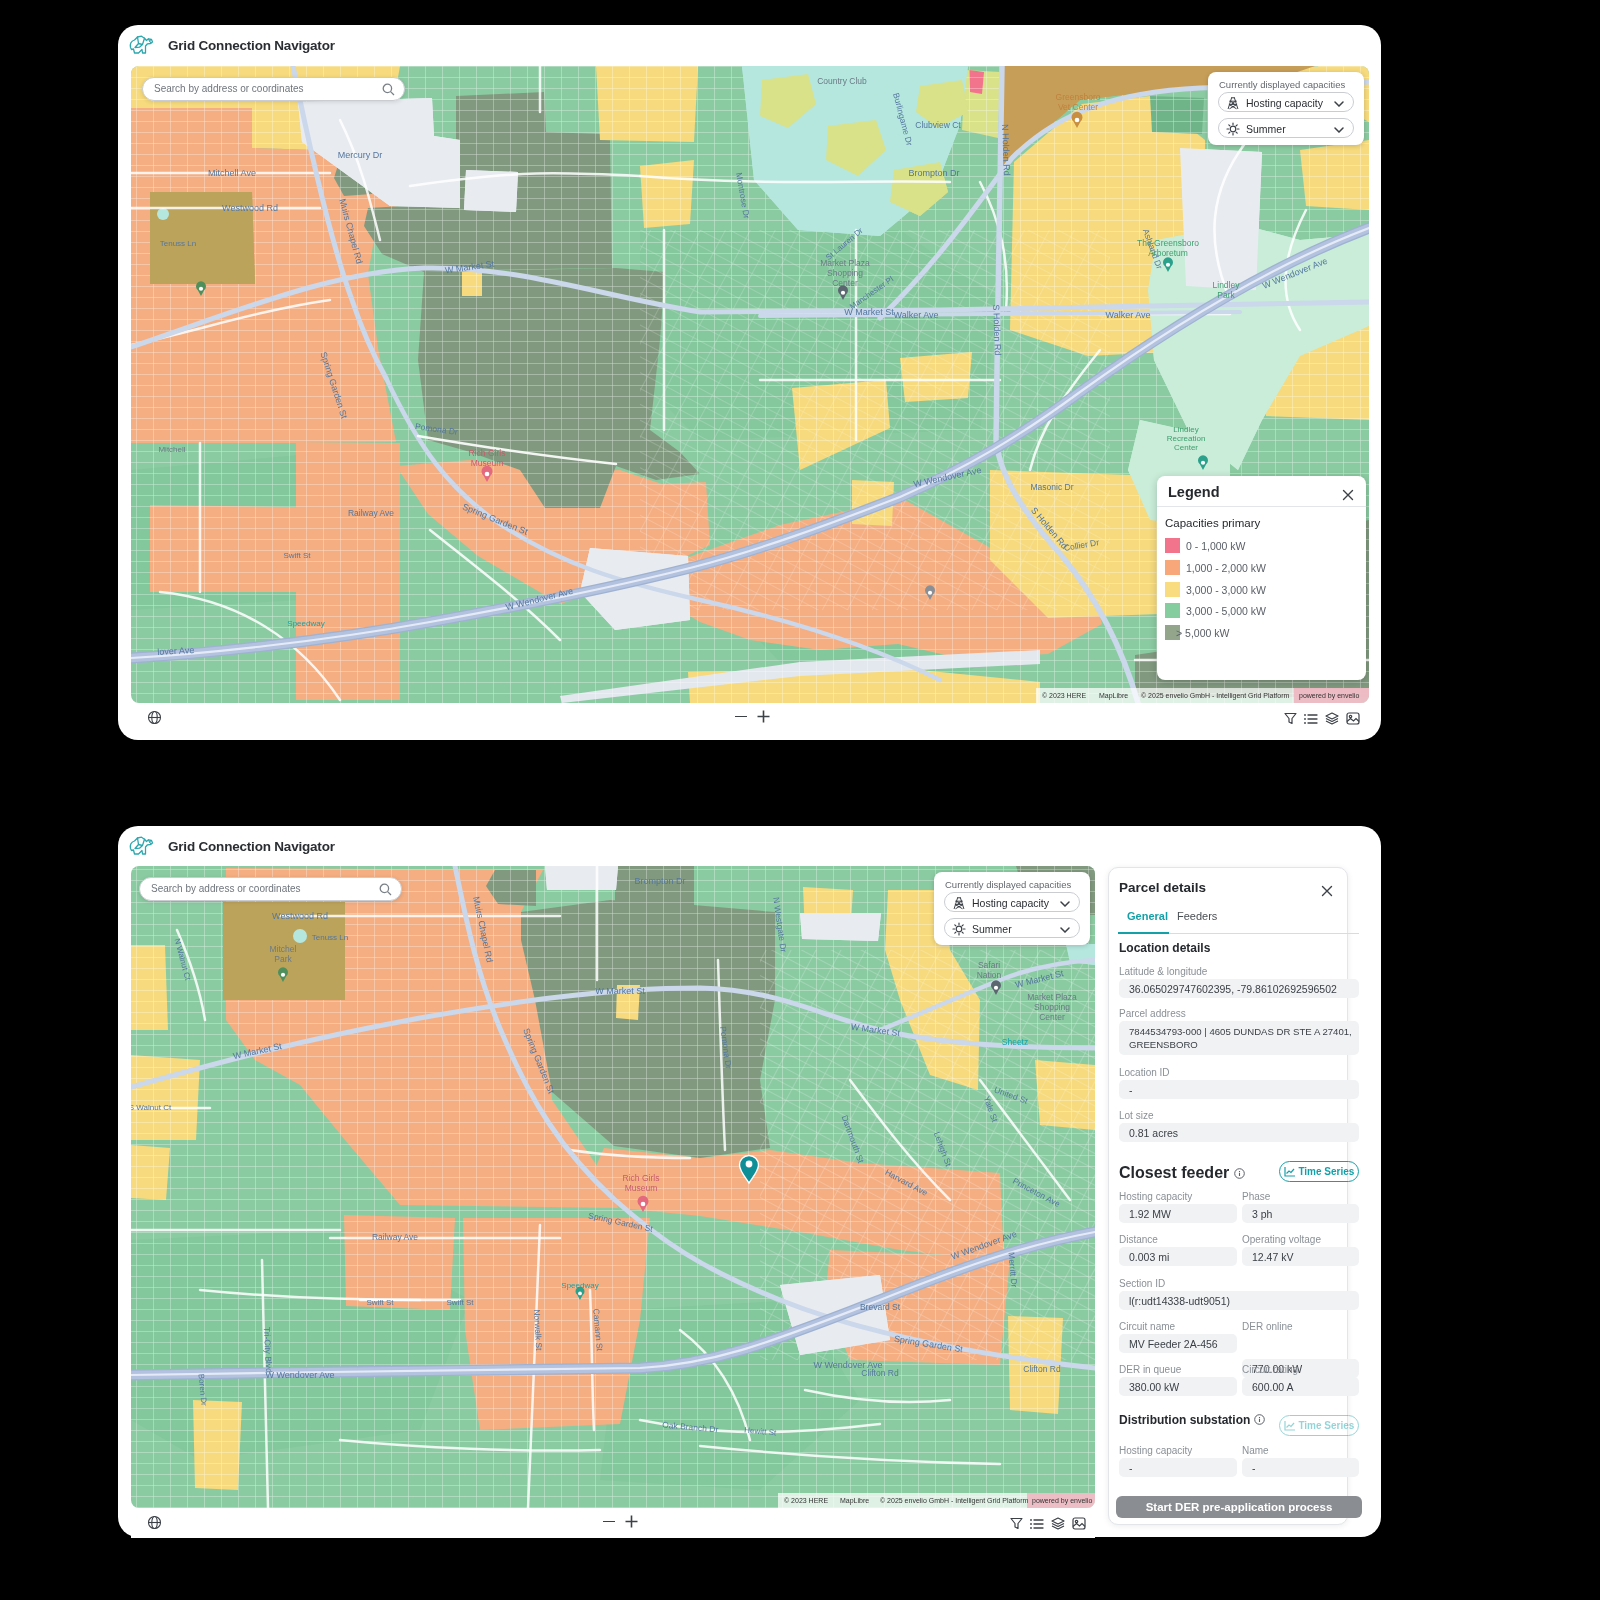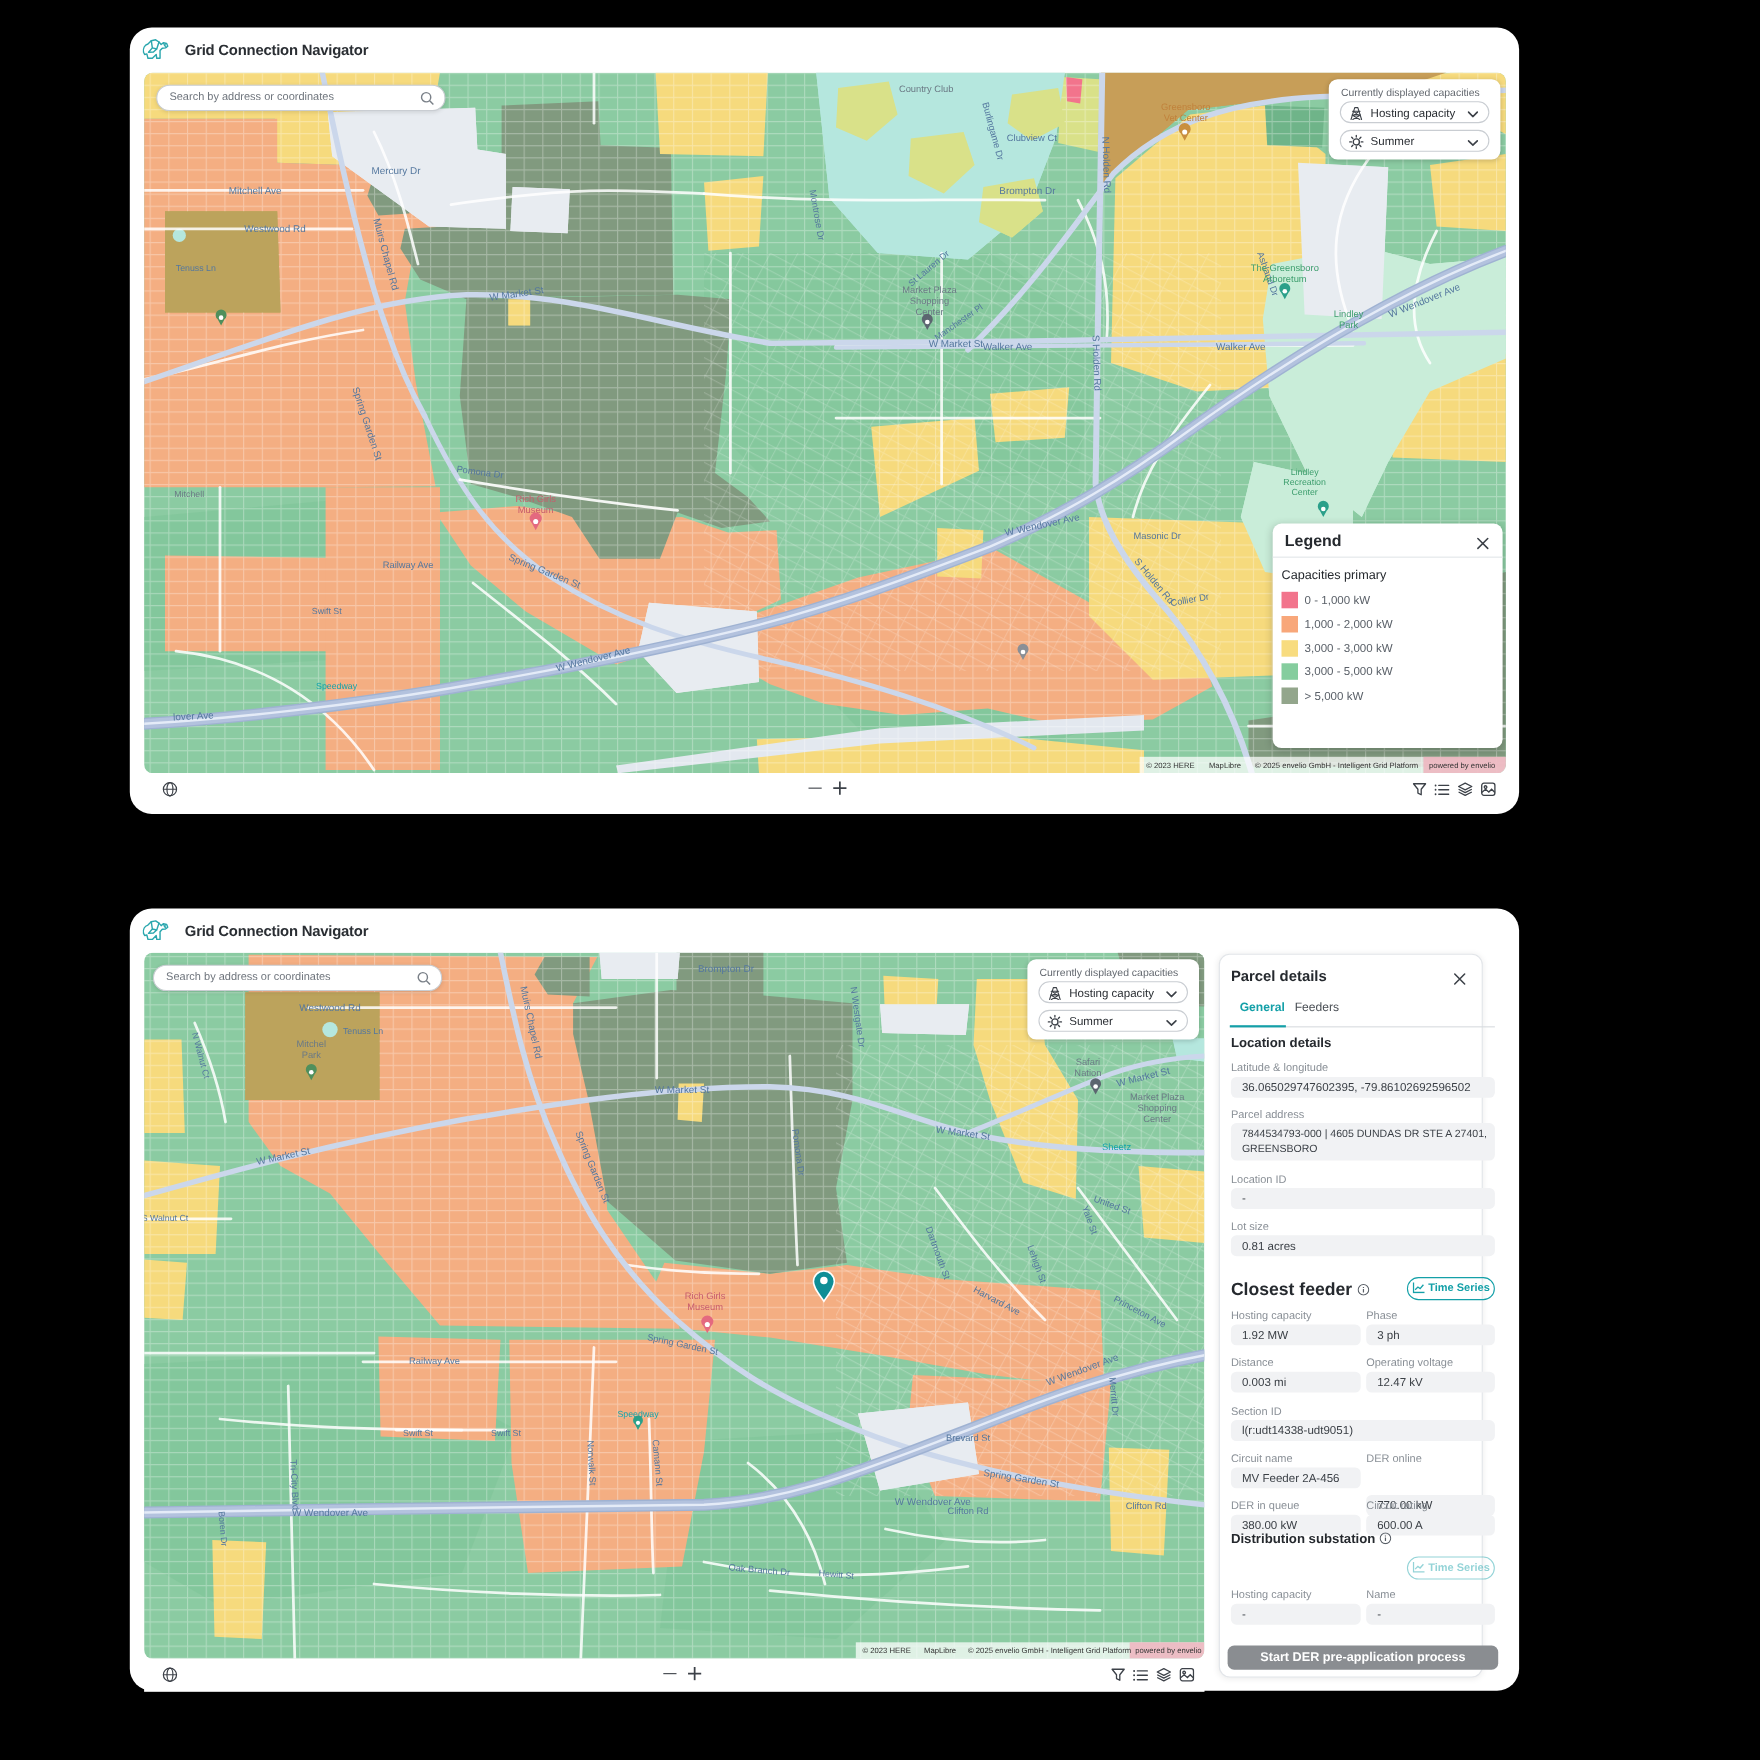--- a/index.html
+++ b/index.html
@@ -226,21 +226,21 @@
 <div style="position:absolute;left:8px;top:41px;font-size:11.5px;font-weight:normal;color:#25292E">Capacities primary</div>
 <div style="position:absolute;left:8px;top:62.0px;width:15px;height:15px;background:#F2748C"></div>
         <div style="position:absolute;left:29px;top:64.0px;font-size:10.5px;color:#5A6068">0 - 1,000 kW</div>
         <div style="position:absolute;left:8px;top:83.8px;width:15px;height:15px;background:#F8A77A"></div>
         <div style="position:absolute;left:29px;top:85.8px;font-size:10.5px;color:#5A6068">1,000 - 2,000 kW</div>
         <div style="position:absolute;left:8px;top:105.6px;width:15px;height:15px;background:#F8DC7F"></div>
         <div style="position:absolute;left:29px;top:107.6px;font-size:10.5px;color:#5A6068">3,000 - 3,000 kW</div>
         <div style="position:absolute;left:8px;top:127.4px;width:15px;height:15px;background:#85CD9E"></div>
         <div style="position:absolute;left:29px;top:129.4px;font-size:10.5px;color:#5A6068">3,000 - 5,000 kW</div>
         <div style="position:absolute;left:8px;top:149.2px;width:15px;height:15px;background:#93A68C"></div>
-        <div style="position:absolute;left:29px;top:151.2px;font-size:10.5px;color:#5A6068">&gt; 5,000 kW</div>
+        <div style="position:absolute;left:19px;top:151.2px;font-size:10.5px;color:#5A6068">&gt; 5,000 kW</div>
       </div>
     </div>
     <div class="bbar" style="width:1238px;top:678px">
 <span style="position:absolute;left:16px;top:7px"><svg width="15" height="15" viewBox="0 0 15 15">
           <g fill="none" stroke="#3C4148" stroke-width="1.1">
             <circle cx="7.5" cy="7.5" r="6"></circle>
             <ellipse cx="7.5" cy="7.5" rx="2.7" ry="6"></ellipse>
             <path d="M1.5 7.5 H13.5"></path>
           </g>
         </svg></span>
@@ -525,21 +525,21 @@
       <div class="lab" style="left:10px;top:410px">Section ID</div>
       <div class="box" style="left:10px;top:423px;width:240px;height:19px">l(r:udt14338-udt9051)</div>
       <div class="lab" style="left:10px;top:453px">Circuit name</div>
       <div class="box" style="left:10px;top:466px;width:118px;height:19px">MV Feeder 2A-456</div>
       <div class="lab" style="left:133px;top:453px">DER online</div>
       <div class="box" style="left:133px;top:491px;width:117px;height:19px">770.00 kW</div>
       <div class="lab" style="left:10px;top:496px">DER in queue</div>
       <div class="box" style="left:10px;top:509px;width:118px;height:19px">380.00 kW</div>
       <div class="lab" style="left:133px;top:496px">Circuit rating</div>
       <div class="box" style="left:133px;top:509px;width:117px;height:19px">600.00 A</div>
-      <div style="position:absolute;left:10px;top:524px;font-size:12px;font-weight:bold;color:#25292E">Distribution substation <span style="font-weight:normal"><svg width="11" height="11" viewBox="0 0 11 11" style="vertical-align:-1px">
+      <div style="position:absolute;left:10px;top:545px;font-size:12px;font-weight:bold;color:#25292E">Distribution substation <span style="font-weight:normal"><svg width="11" height="11" viewBox="0 0 11 11" style="vertical-align:-1px">
             <circle cx="5.5" cy="5.5" r="4.8" fill="none" stroke="#5A6068" stroke-width="1"></circle>
             <path d="M5.5 4.8 V8 M5.5 3 V3.9" stroke="#5A6068" stroke-width="1.1"></path>
           </svg></span></div>
 <div class="tsbtn" style="left:170px;top:547px;opacity:.45"><svg width="12" height="11" viewBox="0 0 12 11" style="vertical-align:-2px">
           <g fill="none" stroke="currentColor" stroke-width="1.2">
             <path d="M1 1 V10 H11"></path>
             <path d="M2.5 7.5 L5 5 L7 6.5 L10 3"></path>
           </g>
         </svg>&nbsp;Time Series</div>
       <div class="lab" style="left:10px;top:577px">Hosting capacity</div>

